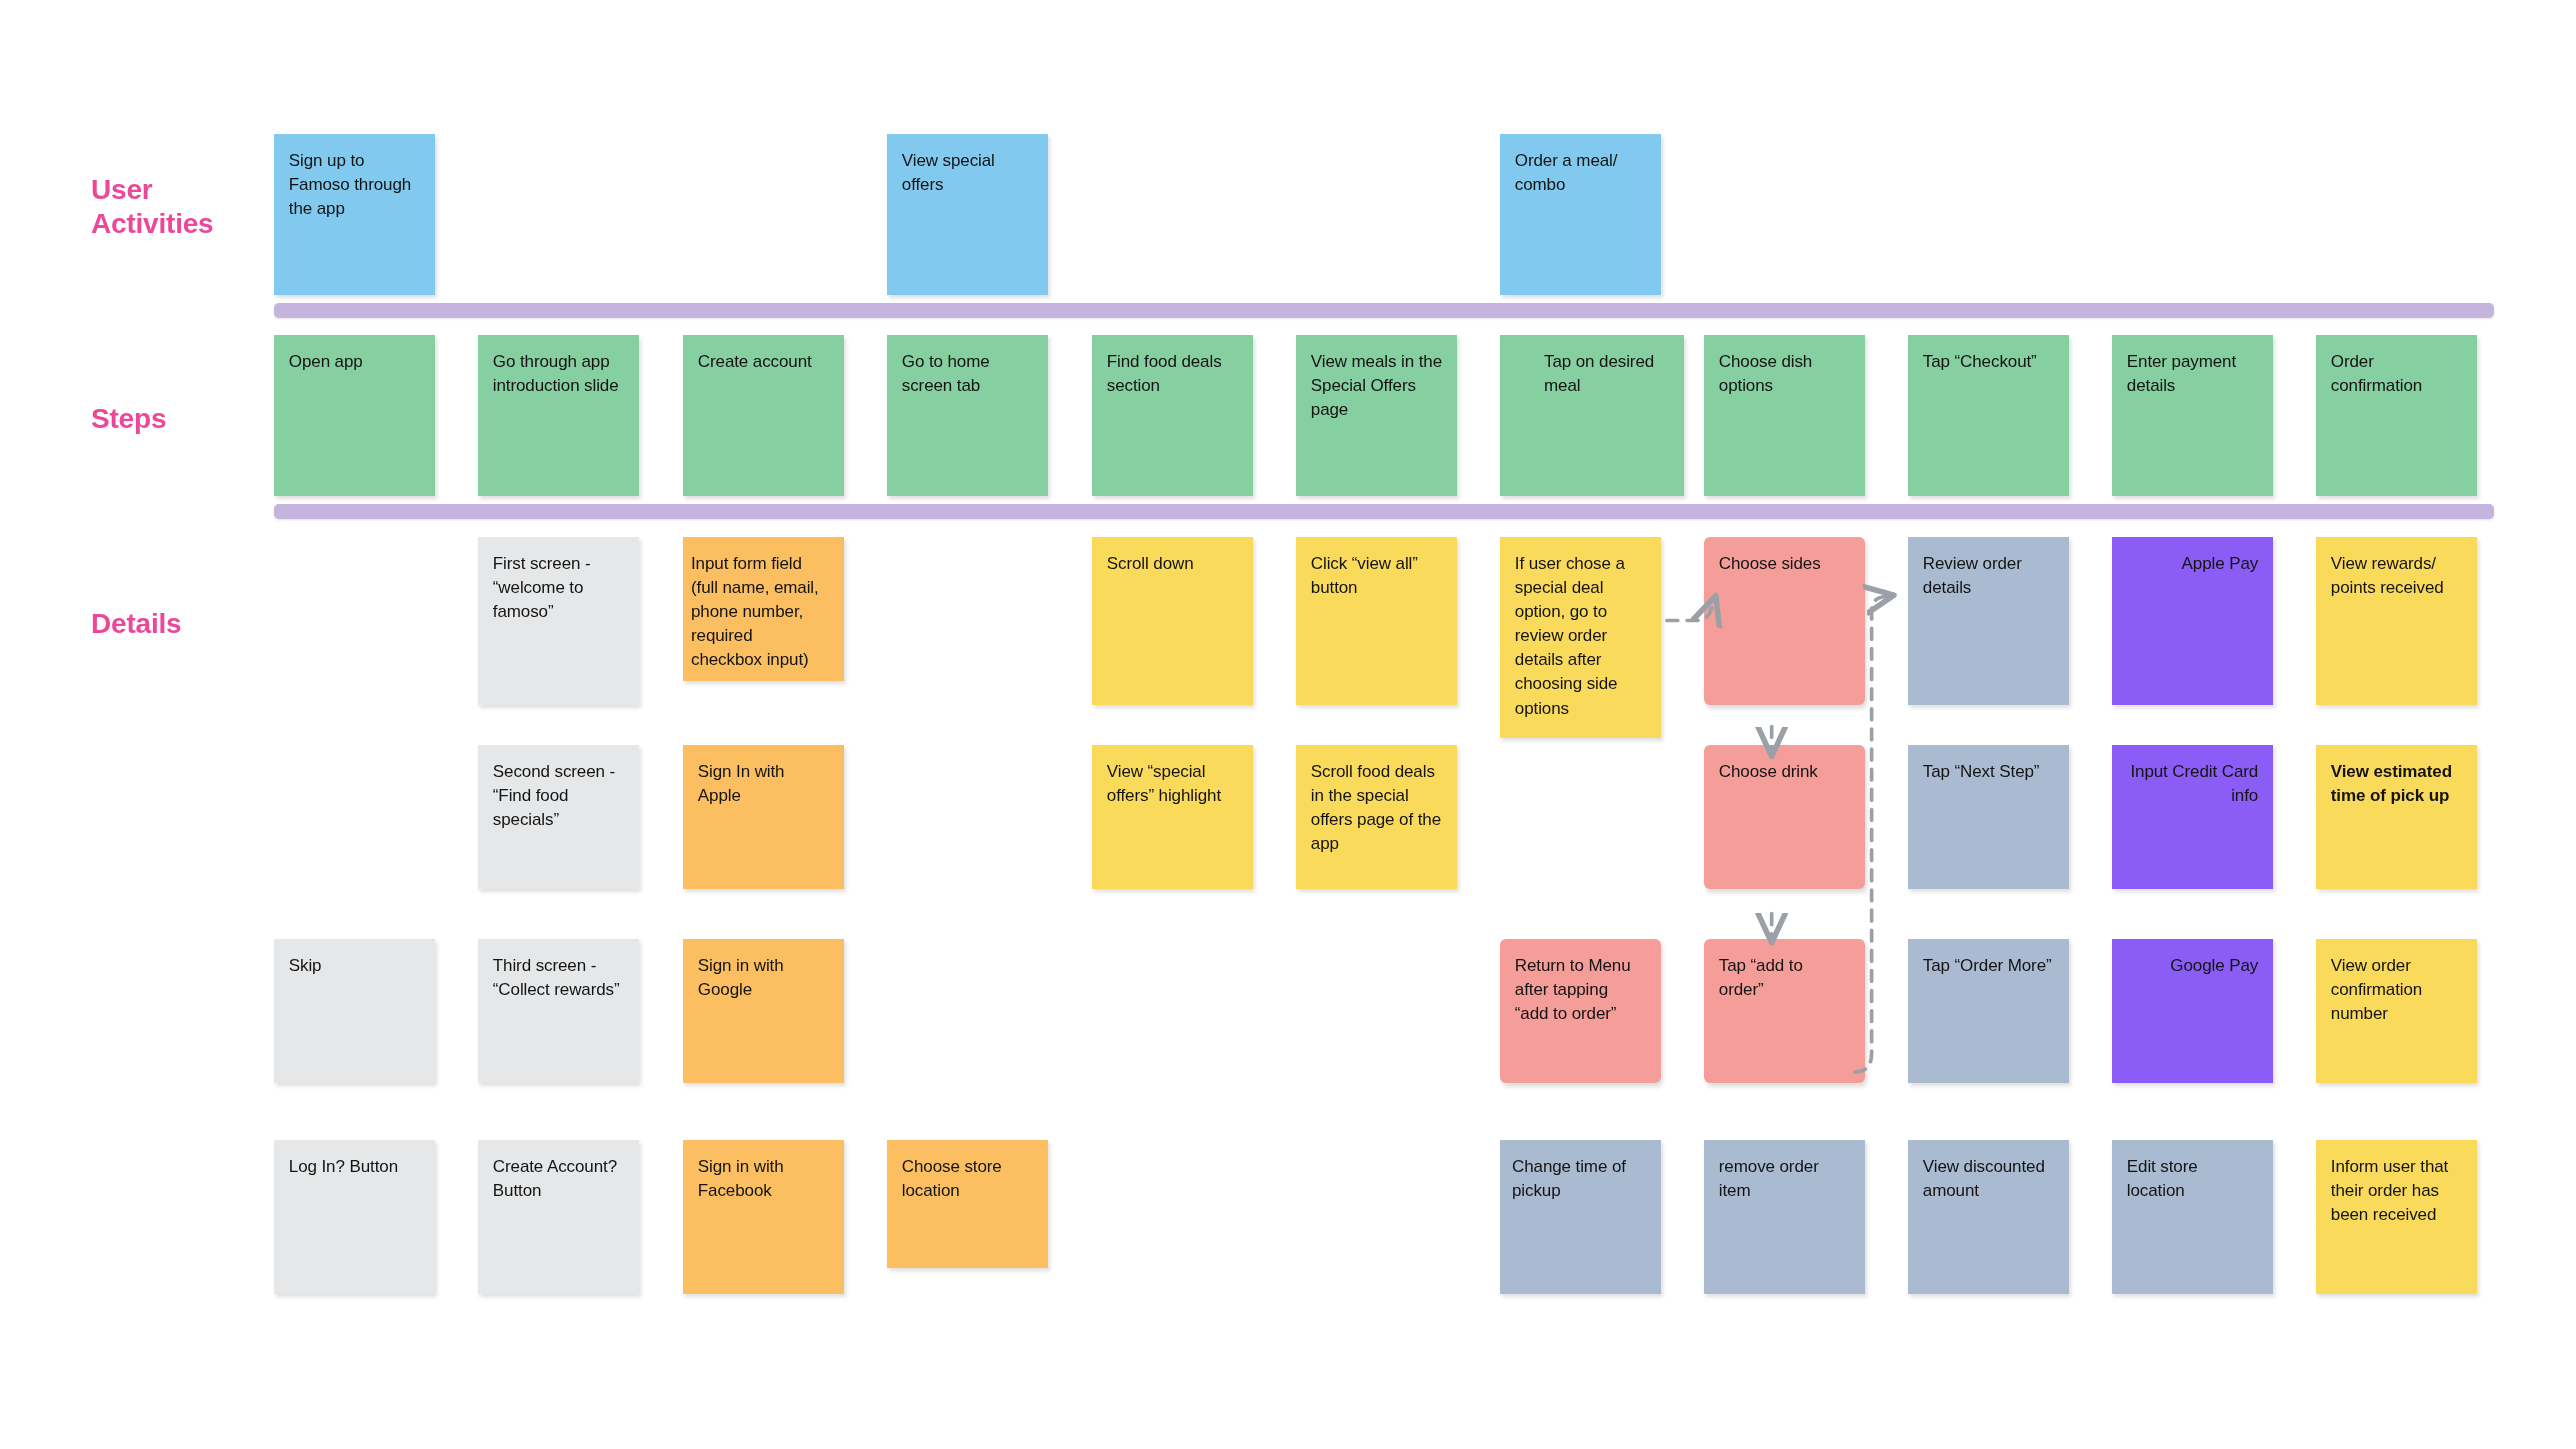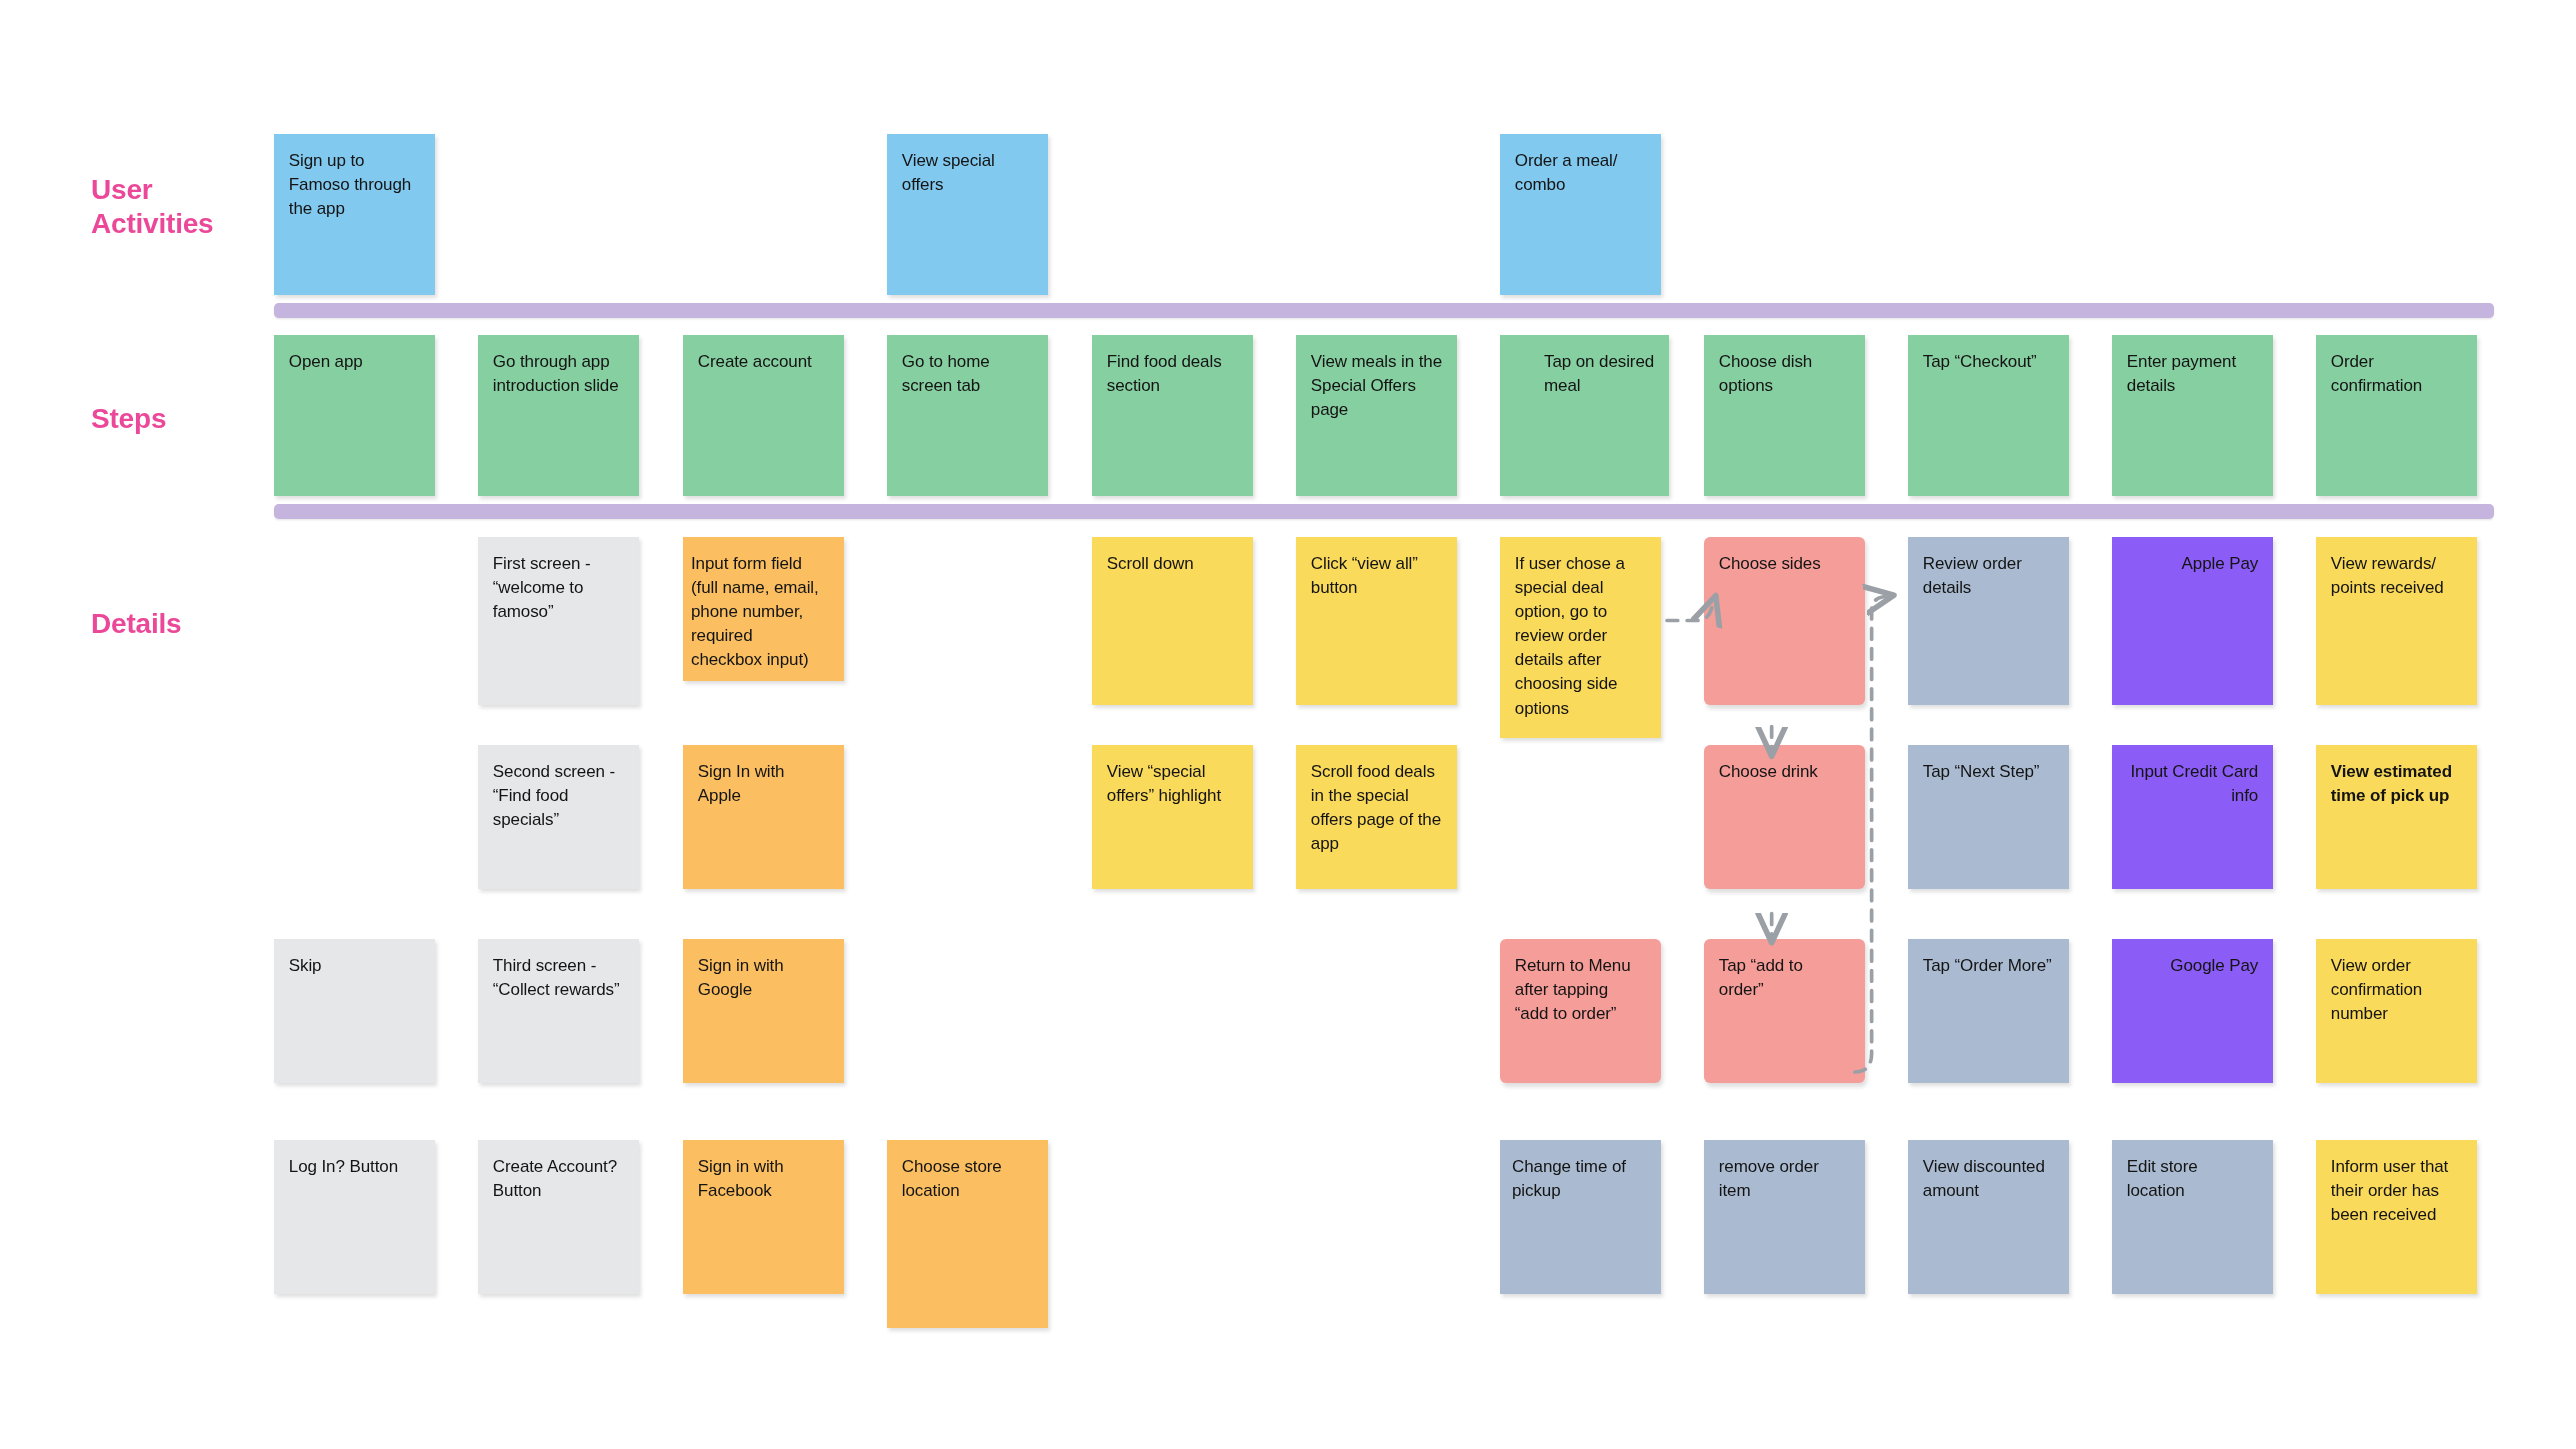--- a/index.html
+++ b/index.html
@@ -114,21 +114,21 @@
     <div class="card step" style="left: 478px; top: 335px; width: 161px; height: 161px;">Go through app
 introduction slide</div>
     <div class="card step" style="left: 683px; top: 335px; width: 161px; height: 161px;">Create account</div>
     <div class="card step" style="left: 887px; top: 335px; width: 161px; height: 161px;">Go to home
 screen tab</div>
     <div class="card step" style="left: 1092px; top: 335px; width: 161px; height: 161px;">Find food deals
 section</div>
     <div class="card step" style="left: 1296px; top: 335px; width: 161px; height: 161px;">View meals in the
 Special Offers
 page</div>
-    <div class="card step" style="left: 1500px; top: 335px; width: 169px; height: 161px; padding-left: 44px;">Tap on desired
+    <div class="card step" style="left: 1500px; top: 335px; width: 184px; height: 161px; padding-left: 44px;">Tap on desired
 meal</div>
     <div class="card step" style="left: 1704px; top: 335px; width: 161px; height: 161px;">Choose dish
 options</div>
     <div class="card step" style="left: 1908px; top: 335px; width: 161px; height: 161px;">Tap “Checkout”</div>
     <div class="card step" style="left: 2112px; top: 335px; width: 161px; height: 161px;">Enter payment
 details</div>
     <div class="card step" style="left: 2316px; top: 335px; width: 161px; height: 161px;">Order
 confirmation</div>
     <div class="card grey" style="left: 478px; top: 537px; width: 161px; height: 168px;">First screen -
 “welcome to
@@ -183,21 +183,21 @@
     <div class="card blue" style="left: 1908px; top: 939px; width: 161px; height: 144px;">Tap “Order More”</div>
     <div class="card pink" style="left: 2112px; top: 939px; width: 161px; height: 144px;">Google Pay</div>
     <div class="card yellow" style="left: 2316px; top: 939px; width: 161px; height: 144px;">View order
 confirmation
 number</div>
     <div class="card grey" style="left: 274px; top: 1140px; width: 161px; height: 154px;">Log In? Button</div>
     <div class="card grey" style="left: 478px; top: 1140px; width: 161px; height: 154px;">Create Account?
 Button</div>
     <div class="card orange" style="left: 683px; top: 1140px; width: 161px; height: 154px;">Sign in with
 Facebook</div>
-    <div class="card orange" style="left: 887px; top: 1140px; width: 161px; height: 188px;">Choose store
+    <div class="card orange" style="left: 887px; top: 1140px; width: 161px; height: 128px;">Choose store
 location</div>
     <div class="card blue" style="left: 1500px; top: 1140px; width: 161px; height: 154px; padding-left: 12px;">Change time of
 pickup</div>
     <div class="card blue" style="left: 1704px; top: 1140px; width: 161px; height: 154px;">remove order
 item</div>
     <div class="card blue" style="left: 1908px; top: 1140px; width: 161px; height: 154px;">View discounted
 amount</div>
     <div class="card blue" style="left: 2112px; top: 1140px; width: 161px; height: 154px;">Edit store location</div>
     <div class="card yellow" style="left: 2316px; top: 1140px; width: 161px; height: 154px;">Inform user that
 their order has

